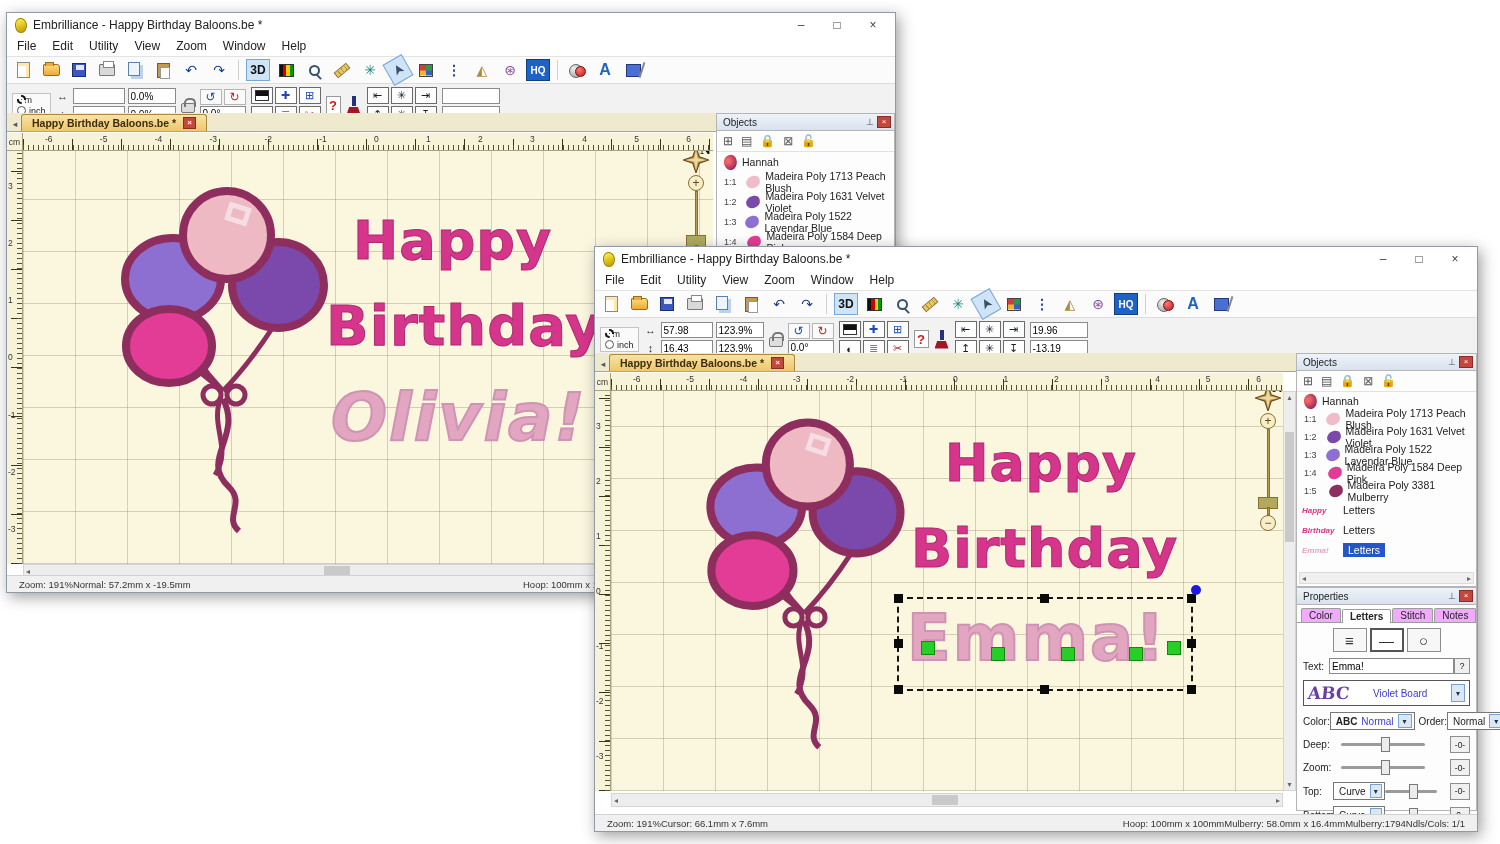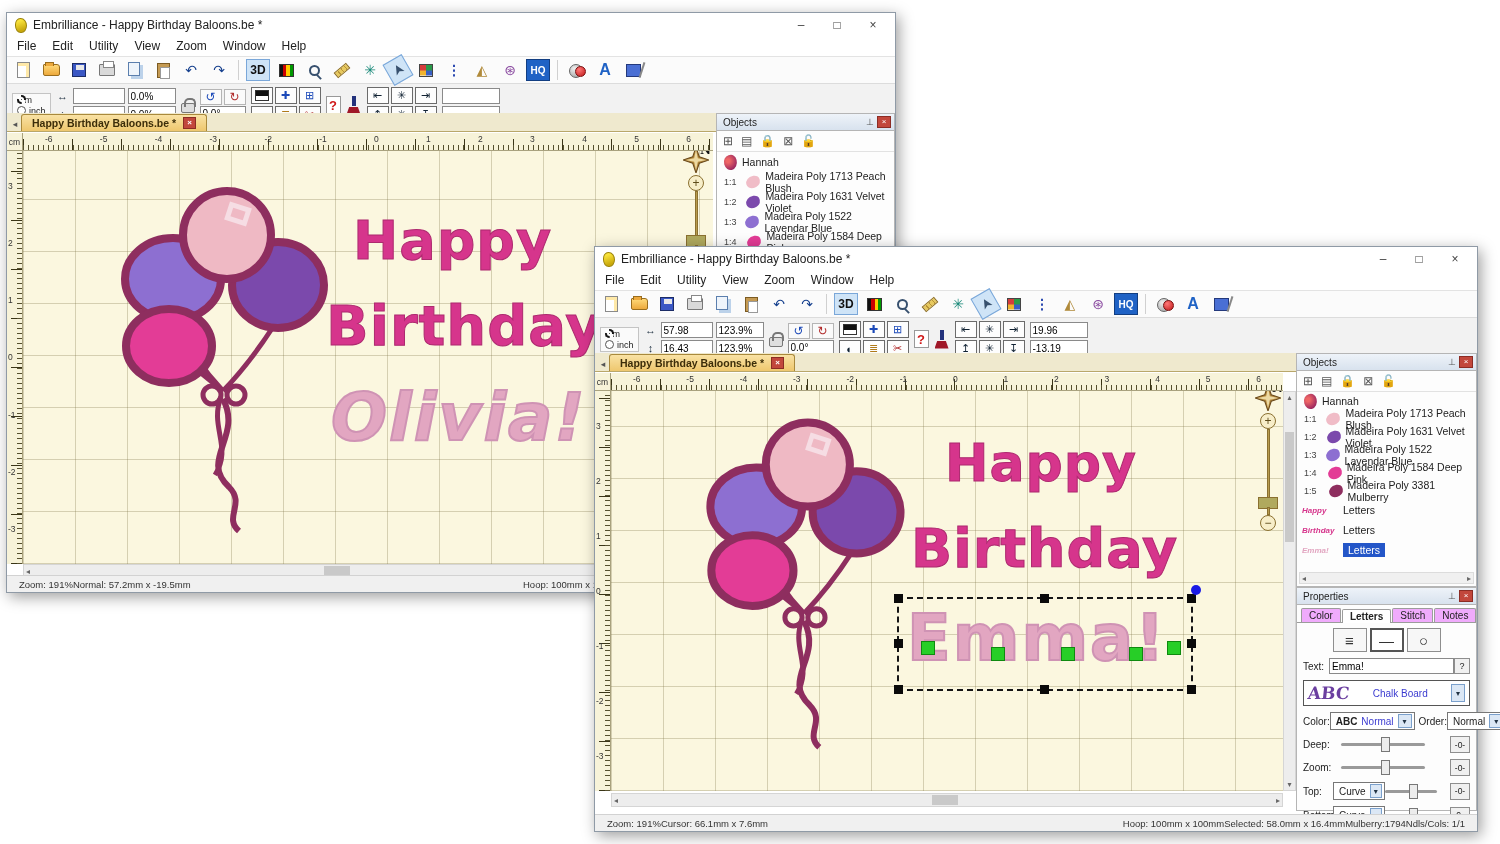--- a/index.html
+++ b/index.html
@@ -674,21 +674,21 @@
         <span class="mbtn act">—</span>
         <span class="mbtn">○</span>
       </div>
       <div class="prow">
         <span class="plab" style="width:26px">Text:</span>
         <input class="f" style="flex: 1 1 0%;" value="Emma!">
         <span class="helpbtn">?</span>
       </div>
       <div class="fontbox">
         <span class="abclogo">ABC</span>
-        <span class="fontname">Chalk Board</span>
+        <span class="fontname">Violet Board</span>
         <span class="ddarrow">▾</span>
       </div>
       <div class="prow">
         <span>Color:</span>
         <span class="dd">
           <b>ABC</b>
           <span style="color:#3b3bd0">Normal</span>
           <span class="ddarrow">▾</span>
         </span>
         <span style="margin-left:4px">Order:</span>
@@ -732,17 +732,17 @@
             <span class="thumb" style="left:24px"></span>
           </span>
         <span class="zbtn">0-</span>
       </div>
     </div>
   </div>
   <div class="statusbar">
     <span>Zoom: 191%</span>
     <span>Cursor: 66.1mm x 7.6mm</span>
     <span style="margin-left:auto">Hoop: 100mm x 100mm</span>
-    <span>Selected: 58.0mm x 16.4mm</span>
+    <span>Mulberry: 58.0mm x 16.4mm</span>
     <span>Mulberry:1794</span>
     <span>Ndls/Cols: 1/1</span>
   </div>
 </div>
 
 </body></html>

